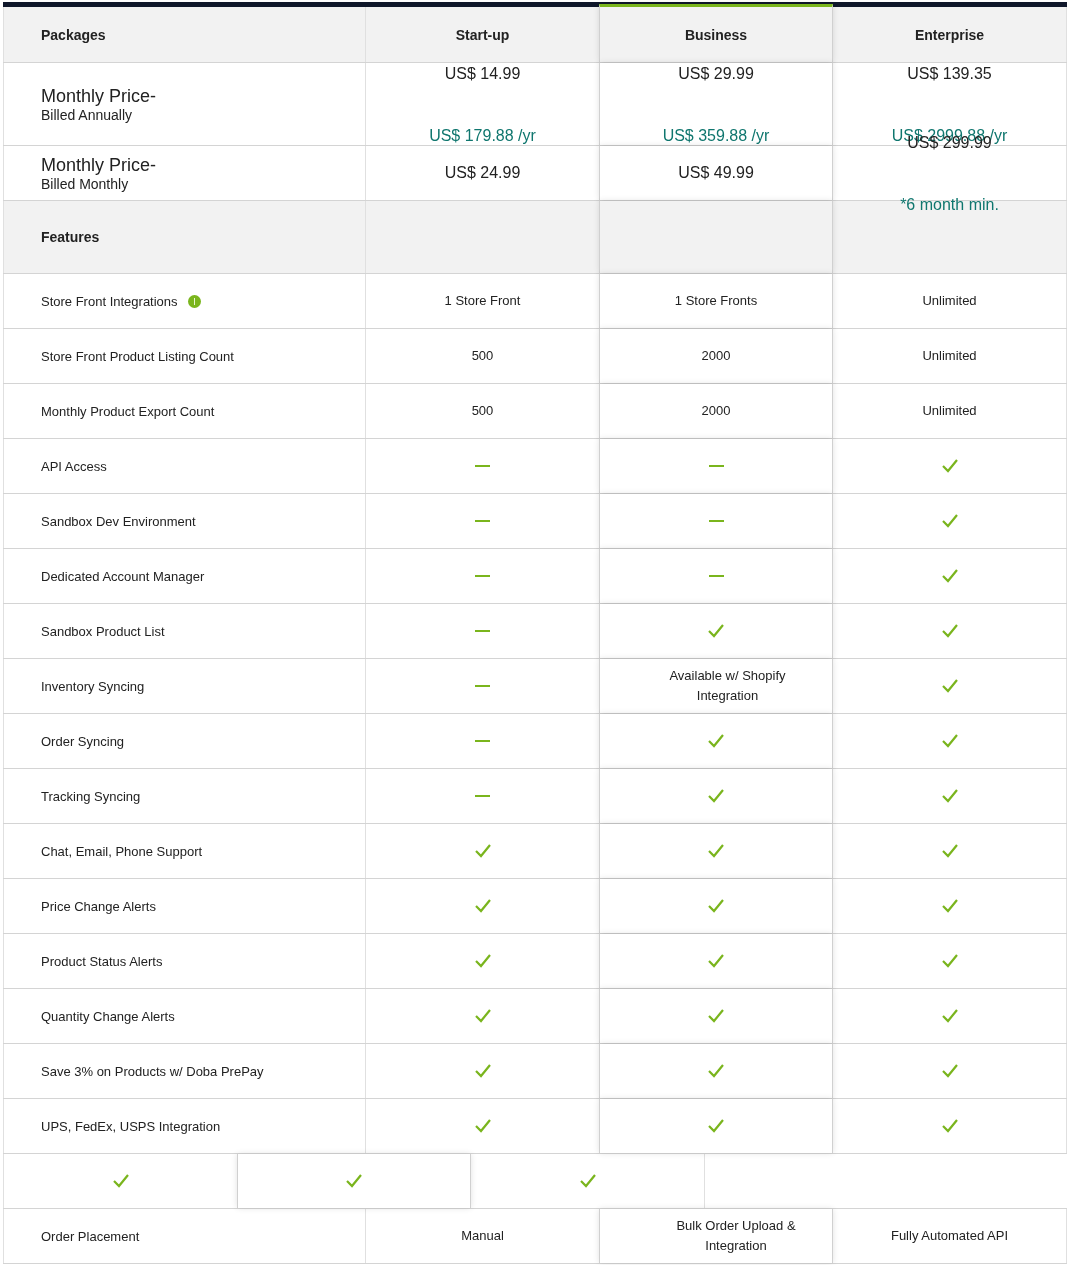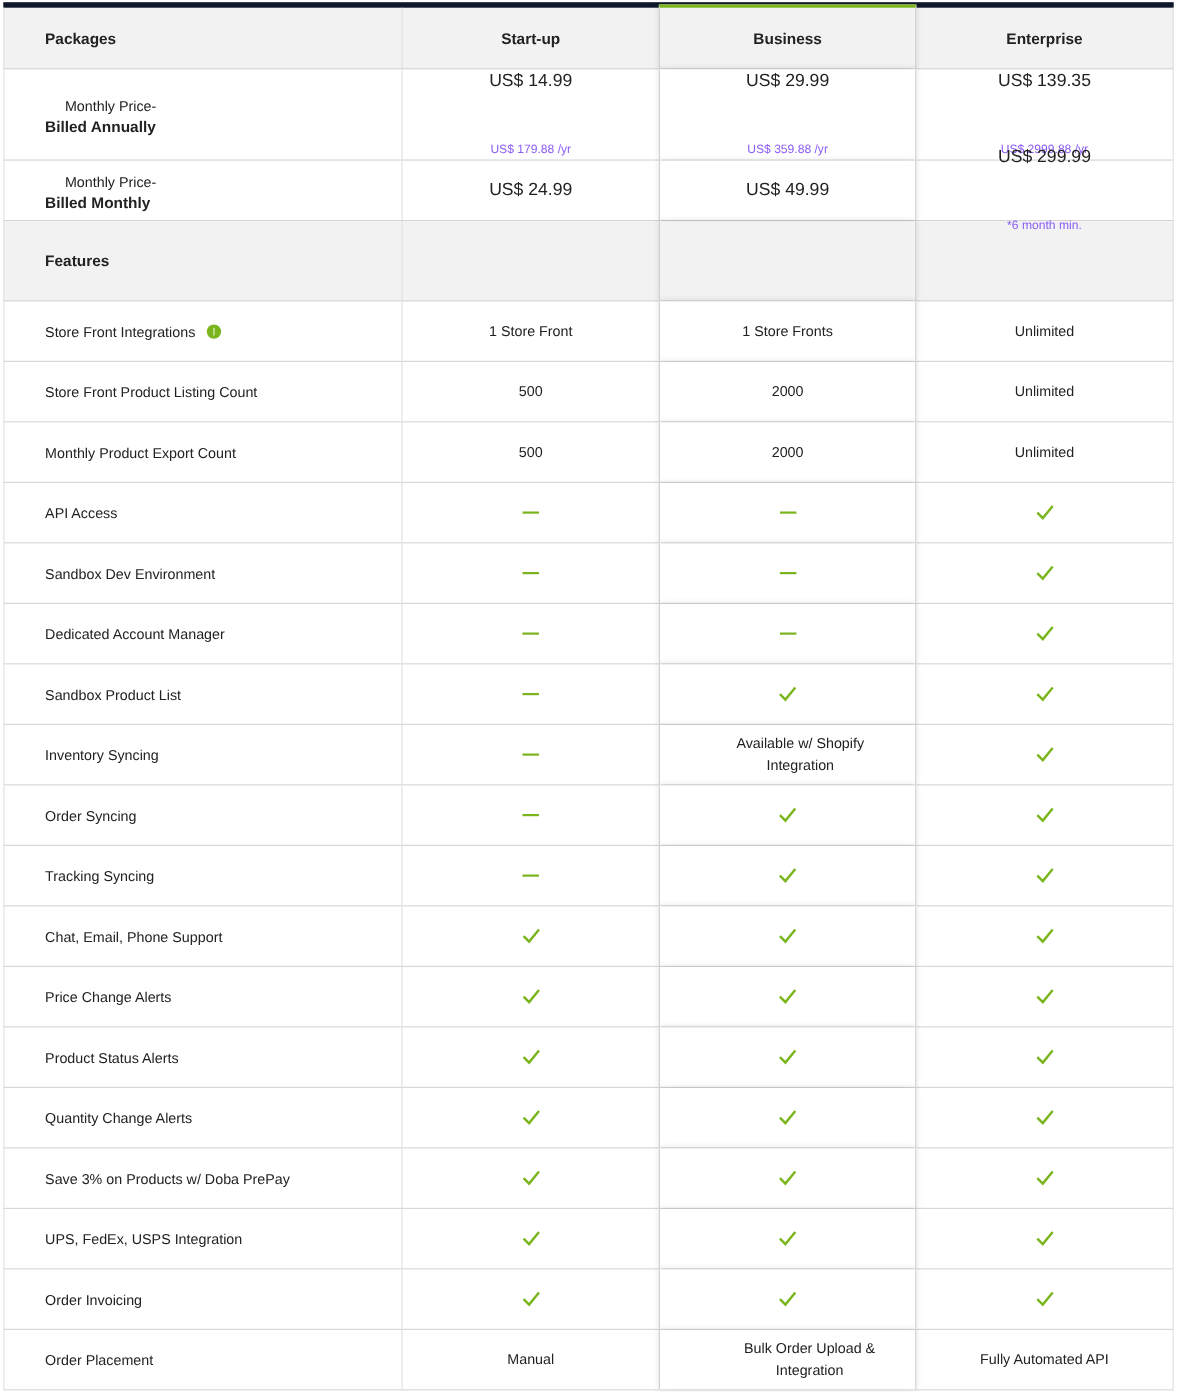--- a/index.html
+++ b/index.html
@@ -13,24 +13,24 @@
   .c3 { width:234px; border-right:1px solid #e0e0e0; }
   .head { height:55px; background:#f2f2f2; border-top:5px solid #0f172a; }
   .head .cell { font-weight:bold; font-size:14px; color:#222; }
   .head .c2 { background:#f2f2f2; border-top:3px solid #7ab51d; margin-top:-3px; height:58px; }
   .price1 { height:82px; }
   .price2 { height:54px; }
   .featurehead { height:72px; background:#f2f2f2; }
   .featurehead .c2 { background:#f2f2f2; }
   .featurehead .cell { font-weight:bold; font-size:14px; }
   .frow { height:54px; }
-  .lab-small { font-size:13px; line-height:21px;margin-left:18px; }
-  .lab-bold { font-weight:bold; font-size:14px; }
+  .lab-small { font-size:18px; line-height:21px; }
+  .lab-bold { font-weight:normal; font-size:14px; }
   .pmain { font-size:16px; color:#222; line-height:22px; }
-  .psub { font-size:11px; color:#8b5cf6; line-height:20px; }
+  .psub { font-size:16px; color:#0f766e; line-height:20px; }
   .cell-stack { display:flex; flex-direction:column; align-items:center;gap:41px; }
   .lab-stack { display:flex; flex-direction:column; align-items:flex-start; }
   .info-icon { display:inline-block; width:13px; height:13px; border-radius:50%; background:#7ab51d; margin-left:10px; position:relative; vertical-align:middle; }
   .info-icon::after { content:""; position:absolute; left:6px; top:3px; width:1px; height:7px; background:#e8f5d0; }
   .dash-icon { display:inline-block; width:15px; height:2px; background:#7ab51d; }
   .check-icon { display:inline-block; width:18px; height:16px; }
   .multi { line-height:20px; }
 </style>
 </head>
 <body>
@@ -374,23 +374,20 @@
               <path d="M2 8 L7 13 L16 2" fill="none" stroke="#7ab51d" stroke-width="2.2"></path>
             </svg></span>
         </div>
         <div class="cell c3">
           <span class="check-icon"><svg viewBox="0 0 18 16" width="18" height="16">
               <path d="M2 8 L7 13 L16 2" fill="none" stroke="#7ab51d" stroke-width="2.2"></path>
             </svg></span>
         </div>
       </div>
       <div class="row frow">
-        <div class="cell c0">
-          <span>Order Invoicing</span>
-        </div>
         <div class="cell c1">
           <span class="check-icon"><svg viewBox="0 0 18 16" width="18" height="16">
               <path d="M2 8 L7 13 L16 2" fill="none" stroke="#7ab51d" stroke-width="2.2"></path>
             </svg></span>
         </div>
         <div class="cell c2">
           <span class="check-icon"><svg viewBox="0 0 18 16" width="18" height="16">
               <path d="M2 8 L7 13 L16 2" fill="none" stroke="#7ab51d" stroke-width="2.2"></path>
             </svg></span>
         </div>

